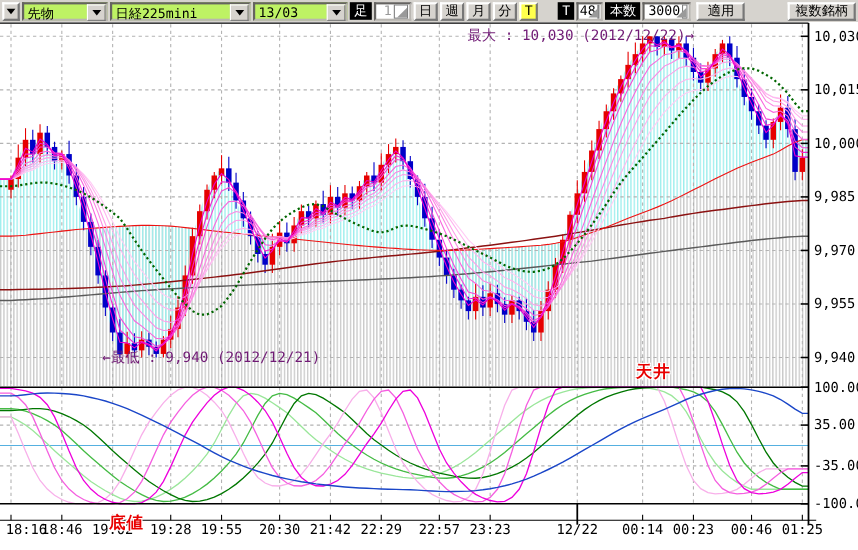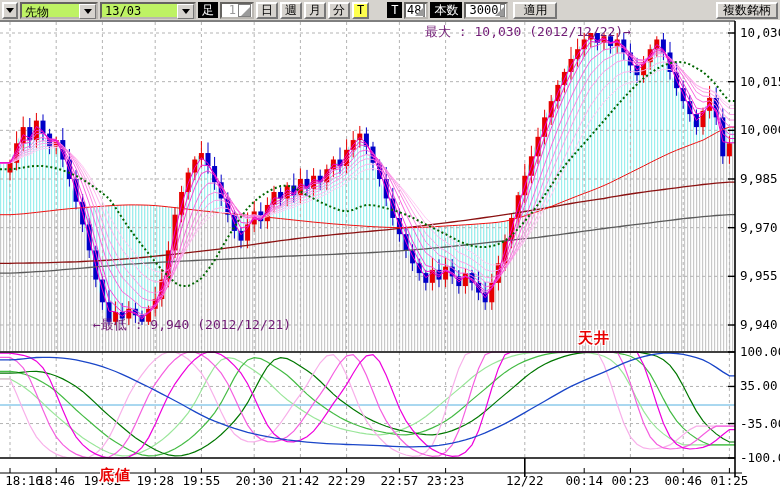--- a/index.html
+++ b/index.html
@@ -43,21 +43,27 @@
 <div class="toolbar">
   <div class="btn" style="width:16px">
     <span class="arr"></span>
   </div>
   <div class="combo" style="width:78px">
     <span class="ctxt">先物</span>
     <span class="cbtn">
         <span class="arr"></span>
       </span>
   </div>
-  <div class="combo" style="width:96px">
+  <div class="combo" style="width:128px">
+    <span class="ctxt">日経225mini</span>
+    <span class="cbtn">
+        <span class="arr"></span>
+      </span>
+  </div>
+  <div class="combo" style="width:86px">
     <span class="ctxt">13/03</span>
     <span class="cbtn">
         <span class="arr"></span>
       </span>
   </div>
   <span class="tag">足</span>
   <div class="num" style="width:34px">
     <span class="nval gray">1</span>
     <span class="spin"></span>
   </div>

